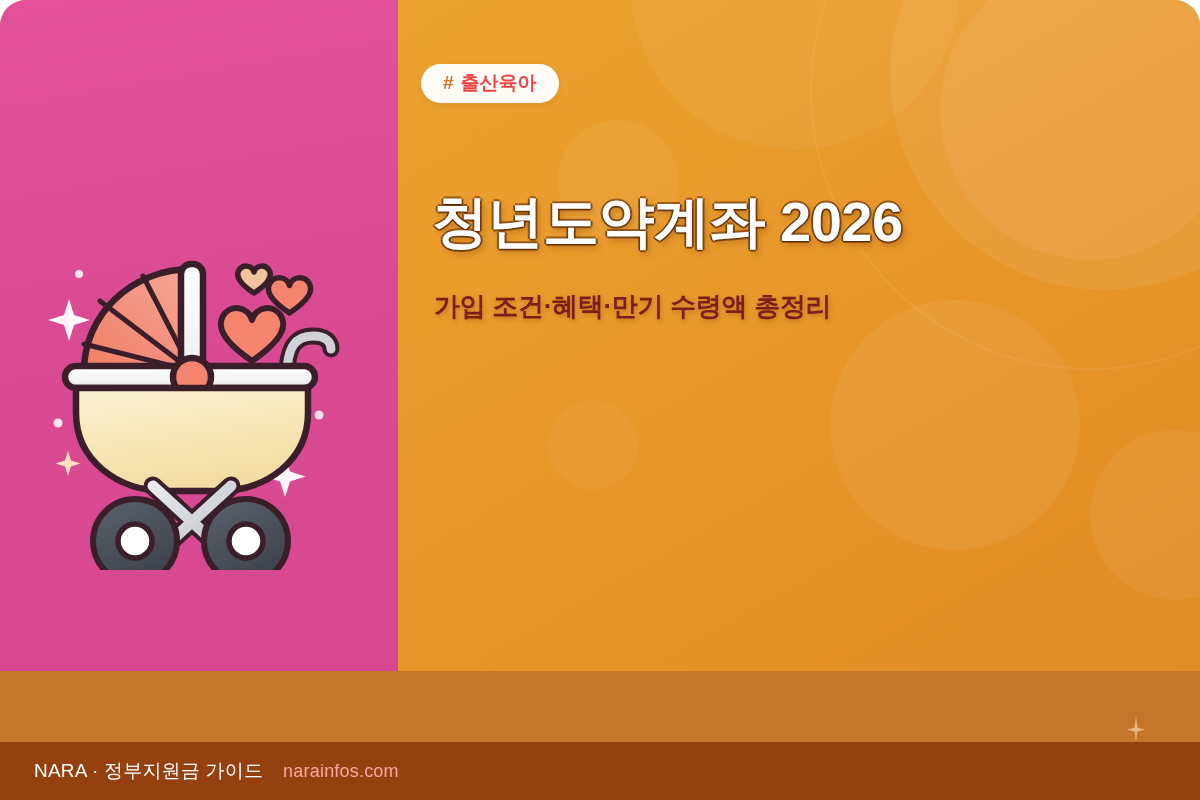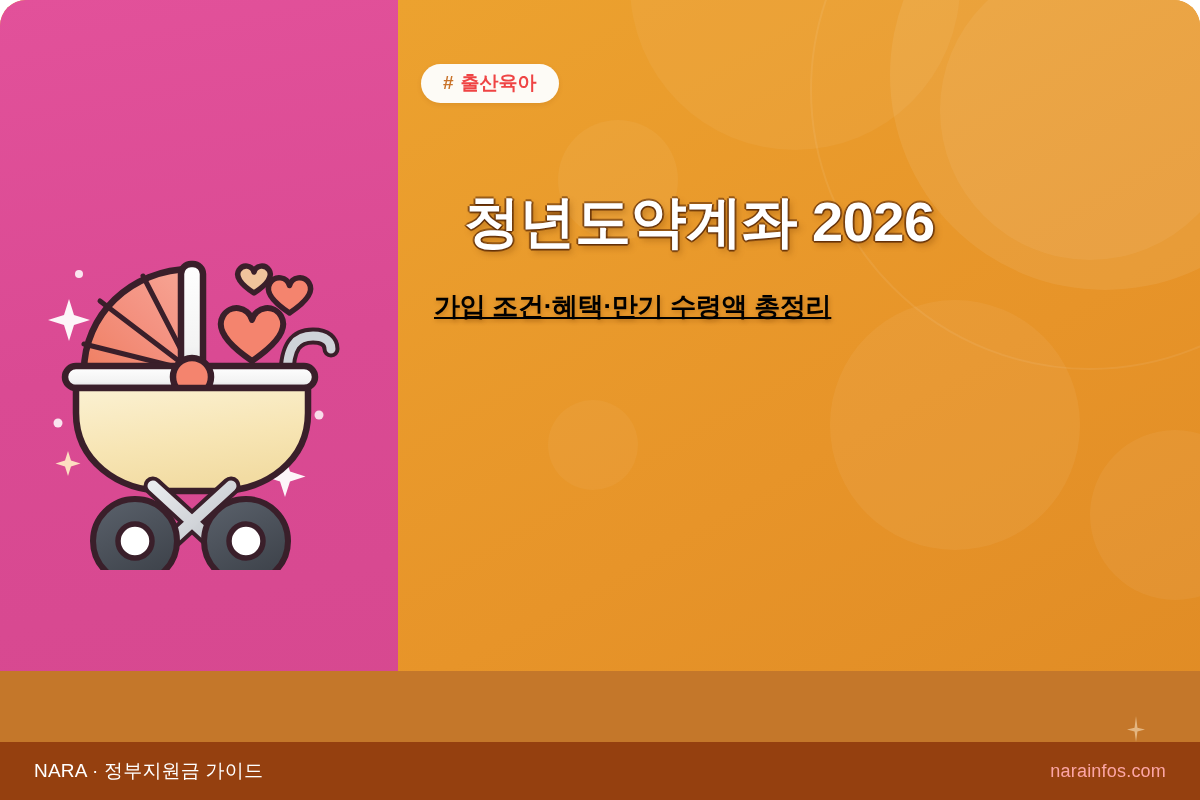--- a/index.html
+++ b/index.html
@@ -63,21 +63,21 @@
     background:rgba(255,235,200,0.55);
     clip-path:polygon(50% 0%,58% 45%,100% 52%,58% 60%,50% 100%,42% 60%,0% 52%,42% 45%);
   }
 
   
   .footer {
     position:absolute; left:0; top:742px;
     width:1200px; height:58px;
     background:#95400f;
     display:flex; align-items:center;
-    justify-content:space-between;
+    justify-content:flex-start;
     padding:0 34px;
   }
   .footer-left {
     color:#ffffff; font-size:19px; font-weight:400;
     letter-spacing:0.2px; white-space:nowrap;
   }
   .footer-right {
     color:#fca5a5; font-size:18px; font-weight:400;
     letter-spacing:0.2px; white-space:nowrap;margin-left:20px;
   }
@@ -104,32 +104,30 @@
     line-height:1.16;
     letter-spacing:-0.5px;
     text-shadow:
       2px 0 0 rgba(90,40,5,0.55),
      -2px 0 0 rgba(90,40,5,0.55),
       0 2px 0 rgba(90,40,5,0.55),
       0 -2px 0 rgba(90,40,5,0.55),
       1px 1px 0 rgba(90,40,5,0.55),
      -1px 1px 0 rgba(90,40,5,0.55),
       3px 4px 6px rgba(120,60,0,0.35);
-    margin-left: 32px;
   }
   .subtitle {
     position:absolute; left:434px; top:289px;
     width:700px;
-    color:#000000;
+    color:#7f1d1d;
     font-size:26px;
     font-weight:bold;
     line-height:1.35;
     letter-spacing:-0.3px;
     text-shadow:1px 2px 4px rgba(120,60,0,0.35);
-    text-decoration:underline;
   }
 
   
   .illu { position:absolute; left:38px; top:248px; width:322px; height:322px; }
 </style>
 </head>
 <body>
 
 <div class="card">
 

